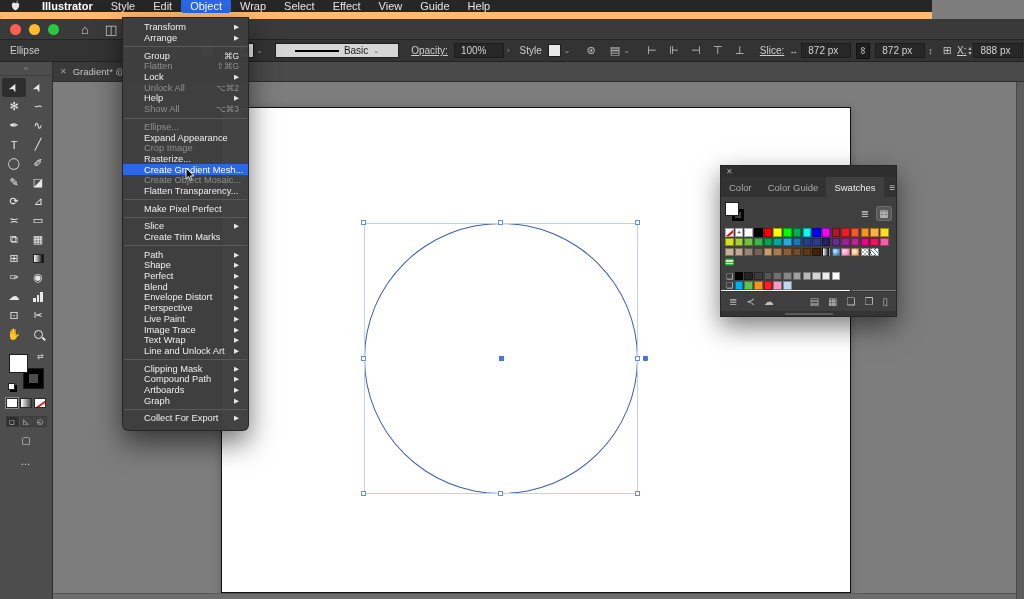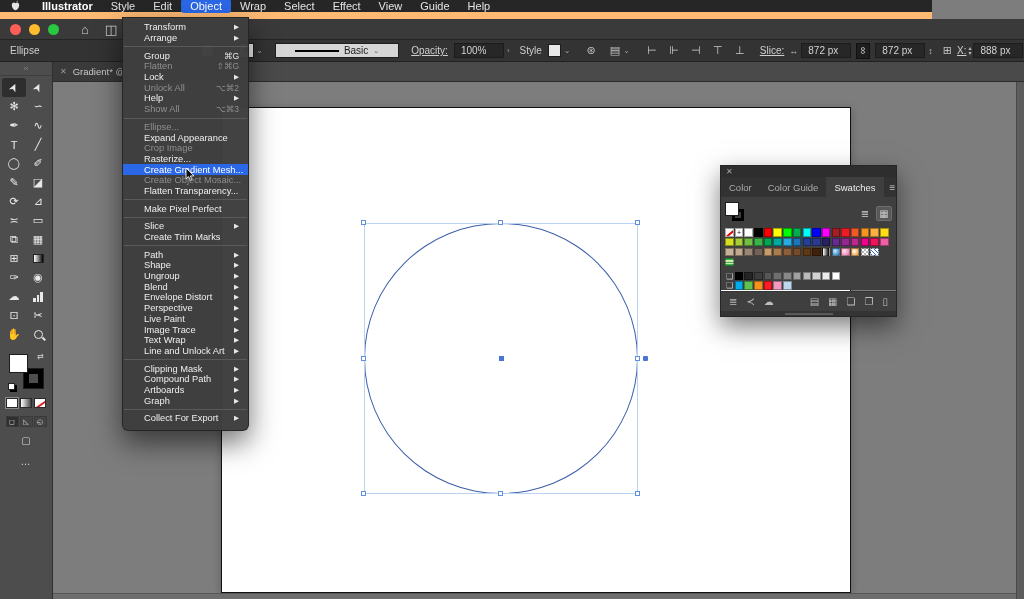--- a/index.html
+++ b/index.html
@@ -443,21 +443,21 @@
       <div class="m-sep"></div>
       <div class="m-item">
         <span class="m-label">Path</span>
         <span class="m-right m-sub">▶</span>
       </div>
       <div class="m-item">
         <span class="m-label">Shape</span>
         <span class="m-right m-sub">▶</span>
       </div>
       <div class="m-item">
-        <span class="m-label">Ungroup</span>
+        <span class="m-label">Perfect</span>
         <span class="m-right m-sub">▶</span>
       </div>
       <div class="m-item">
         <span class="m-label">Blend</span>
         <span class="m-right m-sub">▶</span>
       </div>
       <div class="m-item">
         <span class="m-label">Envelope Distort</span>
         <span class="m-right m-sub">▶</span>
       </div>

